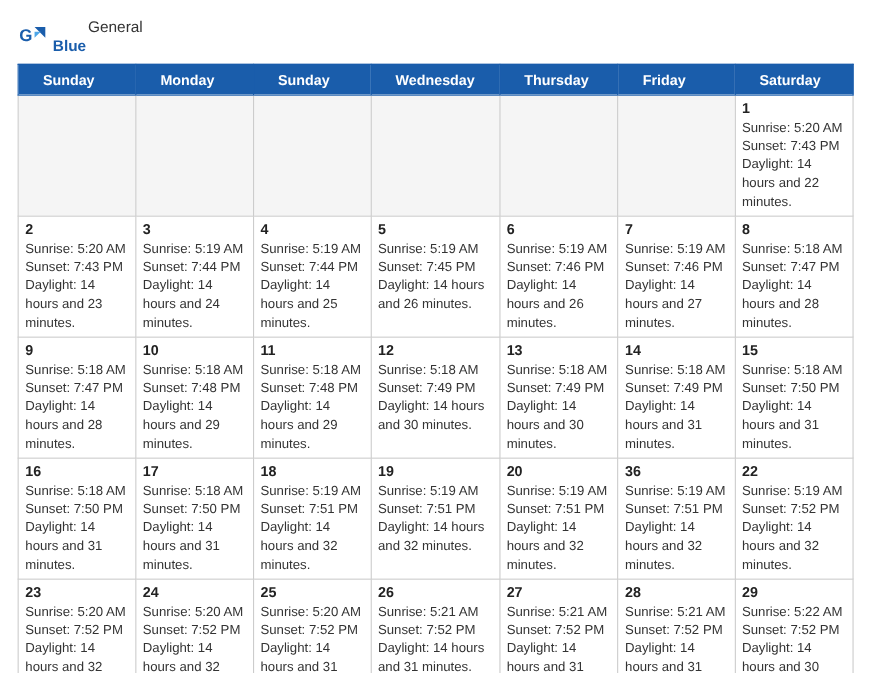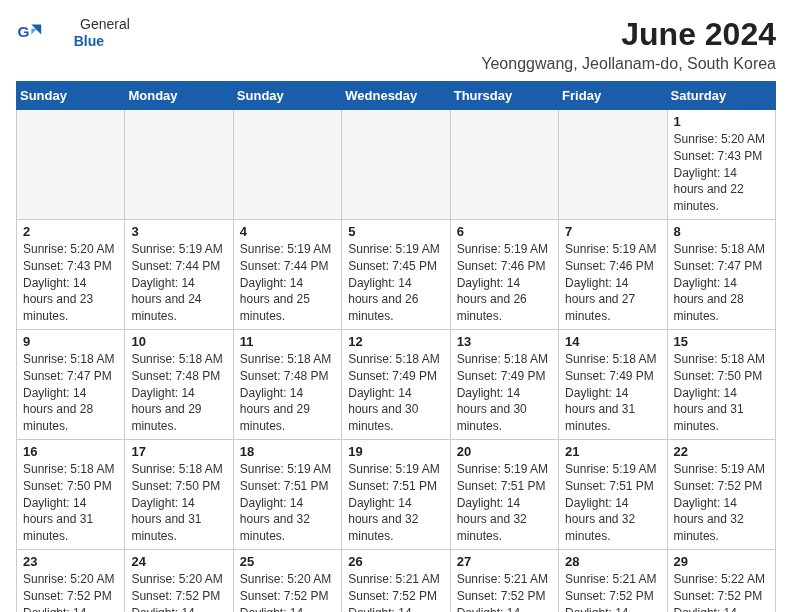--- a/index.html
+++ b/index.html
@@ -21,21 +21,21 @@
       align-items: center;
       gap: 4px;
     }
     .logo-text {
       font-size: 14px;
       color: #333;
       line-height: 1.2;
     }
     .logo-text span { display: block; }
     .logo-text .general { font-weight: normal; margin-left: 32px; }
-    .logo-text .blue { font-weight: bold; color: #1a5dab; text-align: center; }
+    .logo-text .blue { font-weight: bold; color: #1a5dab; }
     .logo-icon {
       width: 28px;
       height: 28px;
     }
     .title-section {
       text-align: right;
     }
     .month-year {
       font-size: 32px;
       font-weight: bold;
@@ -49,21 +49,21 @@
     .calendar {
       width: 100%;
       border-collapse: collapse;
       border: 1px solid #ccc;
     }
     .calendar th {
       background-color: #1a5dab;
       color: #fff;
       font-size: 13px;
       font-weight: bold;
-      padding: 6px 3px;
+      padding: 6px 22px;
       border: 1px solid #1a5dab;
       text-align: left;
     }
     .calendar td {
       border: 1px solid #ccc;
       vertical-align: top;
       padding: 4px 6px;
       width: 108px;
       min-height: 80px;
       font-size: 10.5px;
@@ -93,24 +93,20 @@
     <svg class="logo-icon" viewBox="0 0 40 40">
       <text x="2" y="26" font-size="22" fill="#1a5dab" font-family="Arial" font-weight="bold">G</text>
       <polygon points="22,8 36,8 36,22" fill="#1a5dab"></polygon>
       <polygon points="22,14 30,14 22,22" fill="#4da6e8"></polygon>
     </svg>
     <div class="logo-text">
       <span class="general">General</span>
       <span class="blue">Blue</span>
     </div>
   </div>
-  <div class="title-section">
-    <div class="month-year">June 2024</div>
-    <div class="location">Yeonggwang, Jeollanam-do, South Korea</div>
-  </div>
 </div>
 
 <table class="calendar">
   <thead>
     <tr>
     <th>Sunday</th>
         <th>Monday</th>
         <th>Sunday</th>
         <th>Wednesday</th>
         <th>Thursday</th>
@@ -206,21 +202,21 @@
         </td>
         <td>
           <div class="day-number">19</div>
           <div class="day-info">Sunrise: 5:19 AM<br>Sunset: 7:51 PM<br>Daylight: 14 hours and 32 minutes.</div>
         </td>
         <td>
           <div class="day-number">20</div>
           <div class="day-info">Sunrise: 5:19 AM<br>Sunset: 7:51 PM<br>Daylight: 14 hours and 32 minutes.</div>
         </td>
         <td>
-          <div class="day-number">21</div>
+          <div class="day-number">36</div>
           <div class="day-info">Sunrise: 5:19 AM<br>Sunset: 7:51 PM<br>Daylight: 14 hours and 32 minutes.</div>
         </td>
         <td>
           <div class="day-number">22</div>
           <div class="day-info">Sunrise: 5:19 AM<br>Sunset: 7:52 PM<br>Daylight: 14 hours and 32 minutes.</div>
         </td>
       </tr>
       <tr>
         <td>
           <div class="day-number">23</div>

